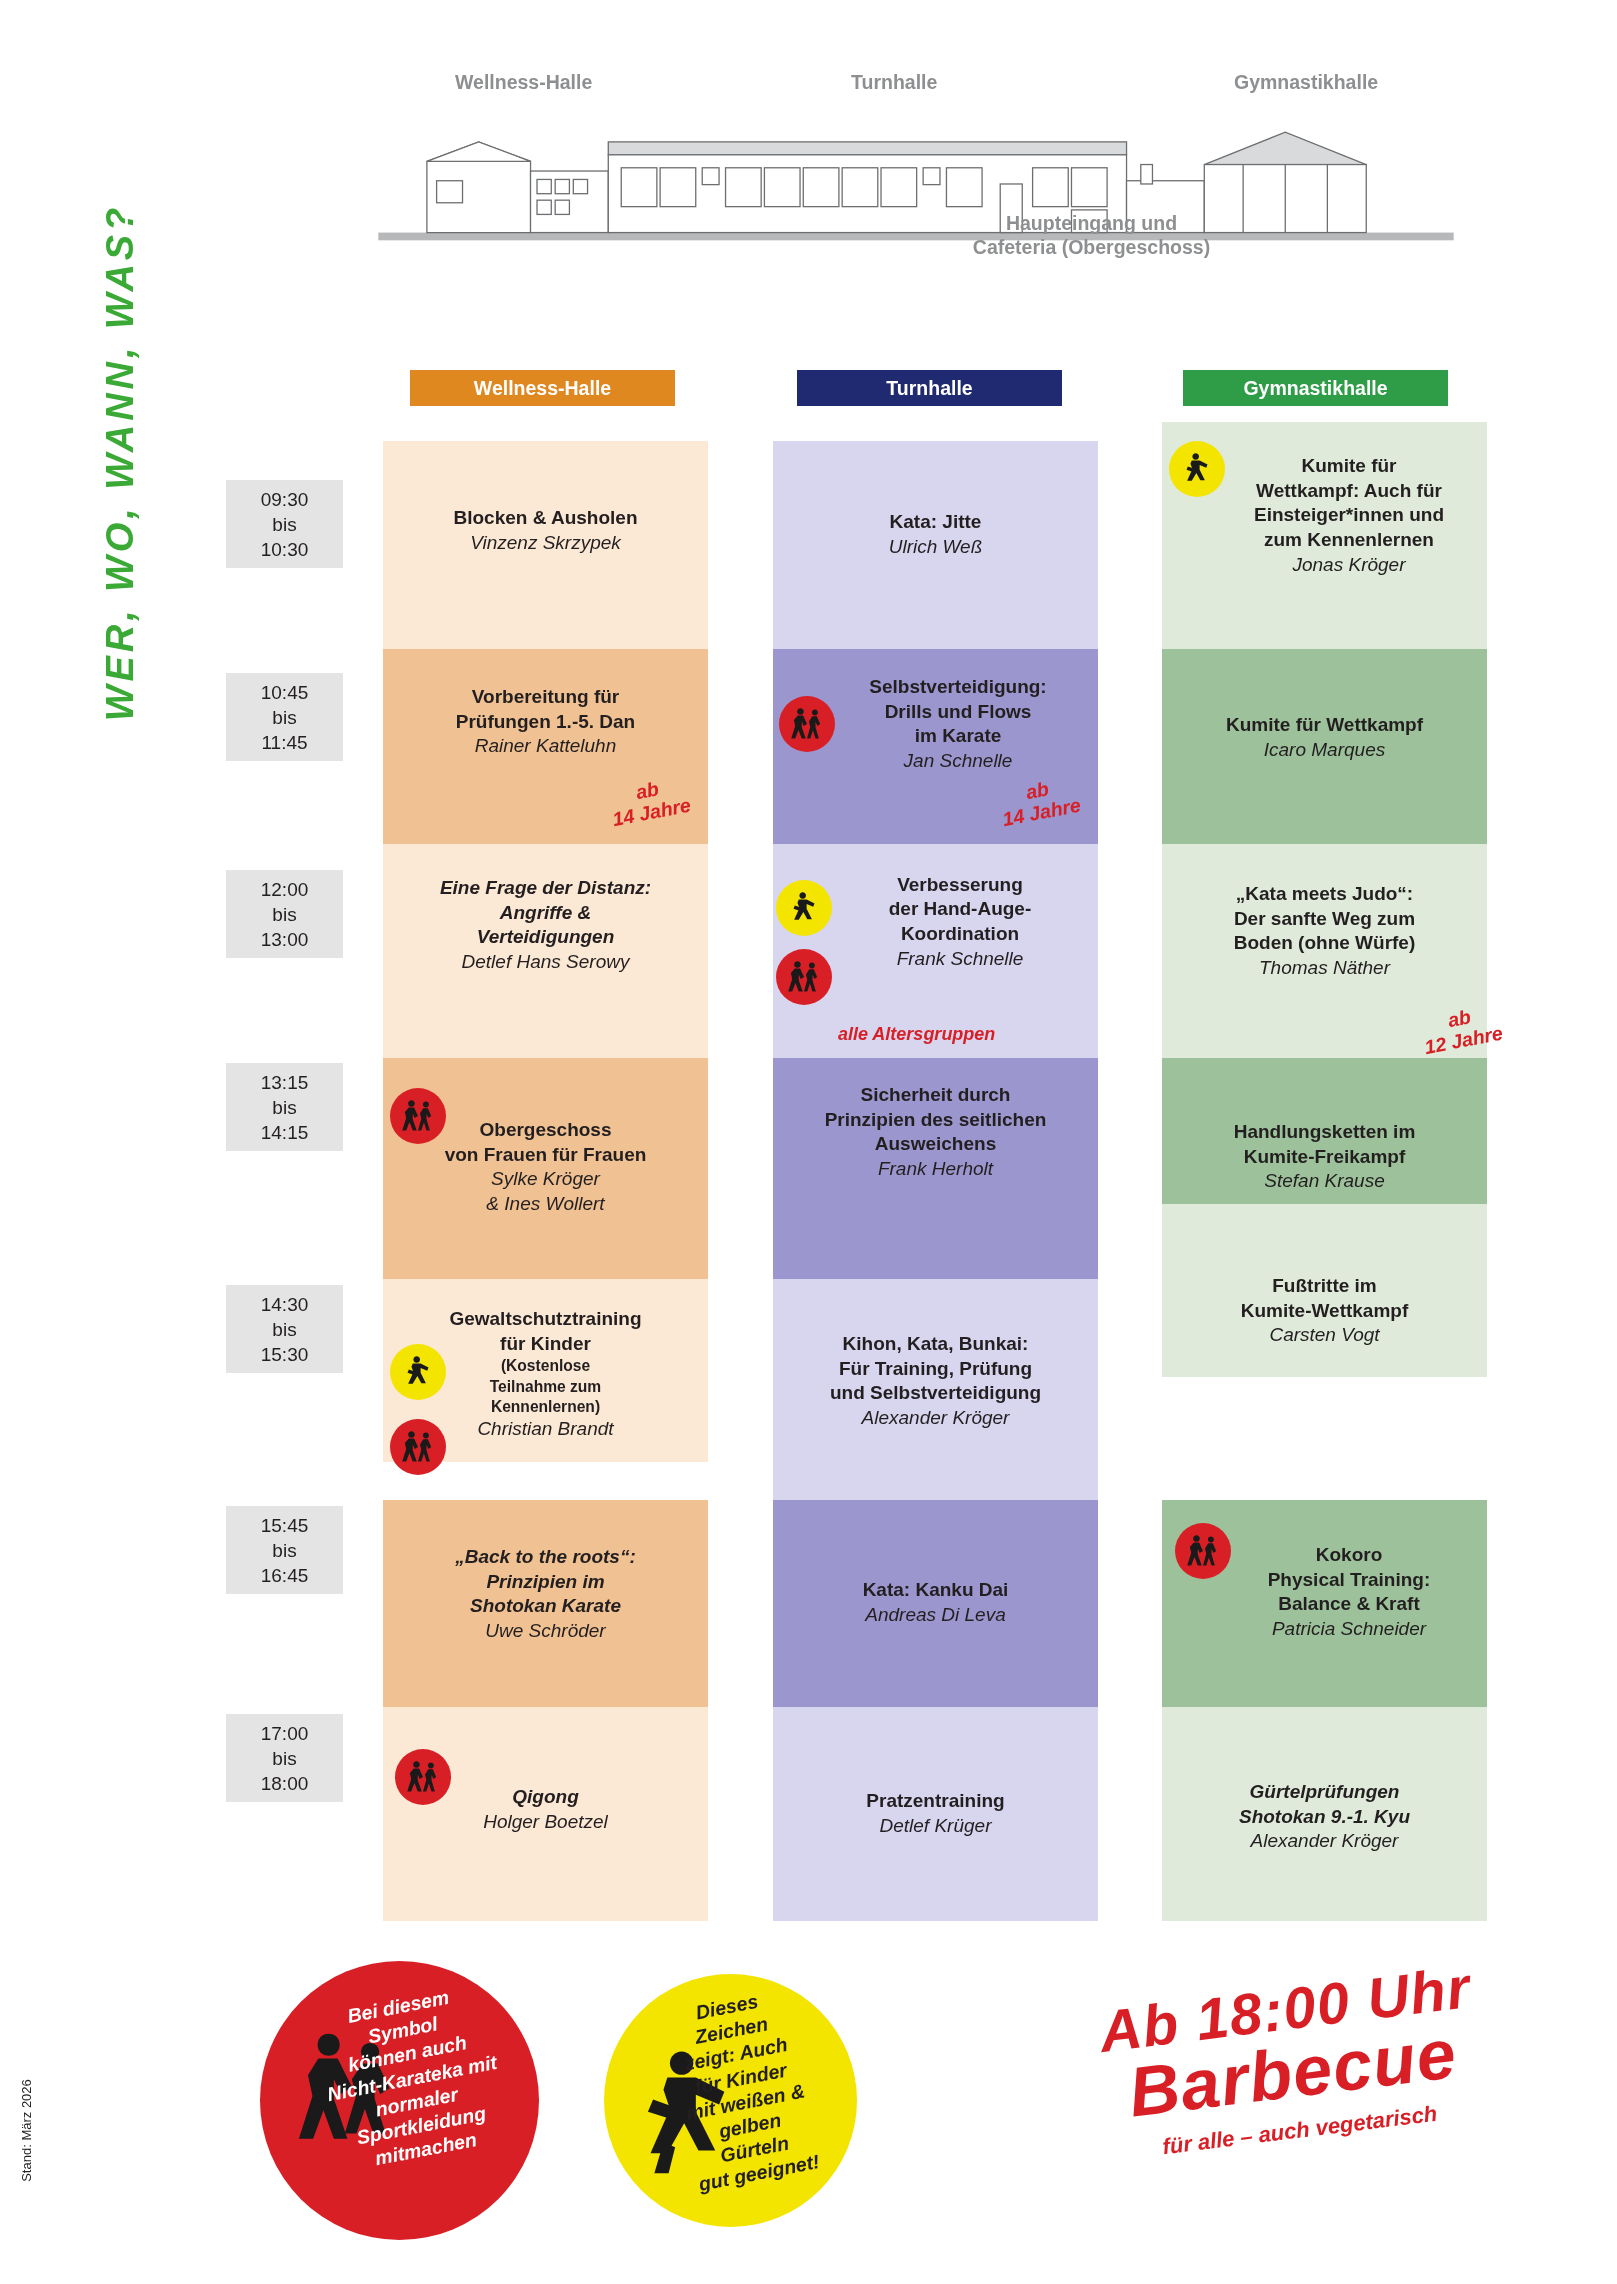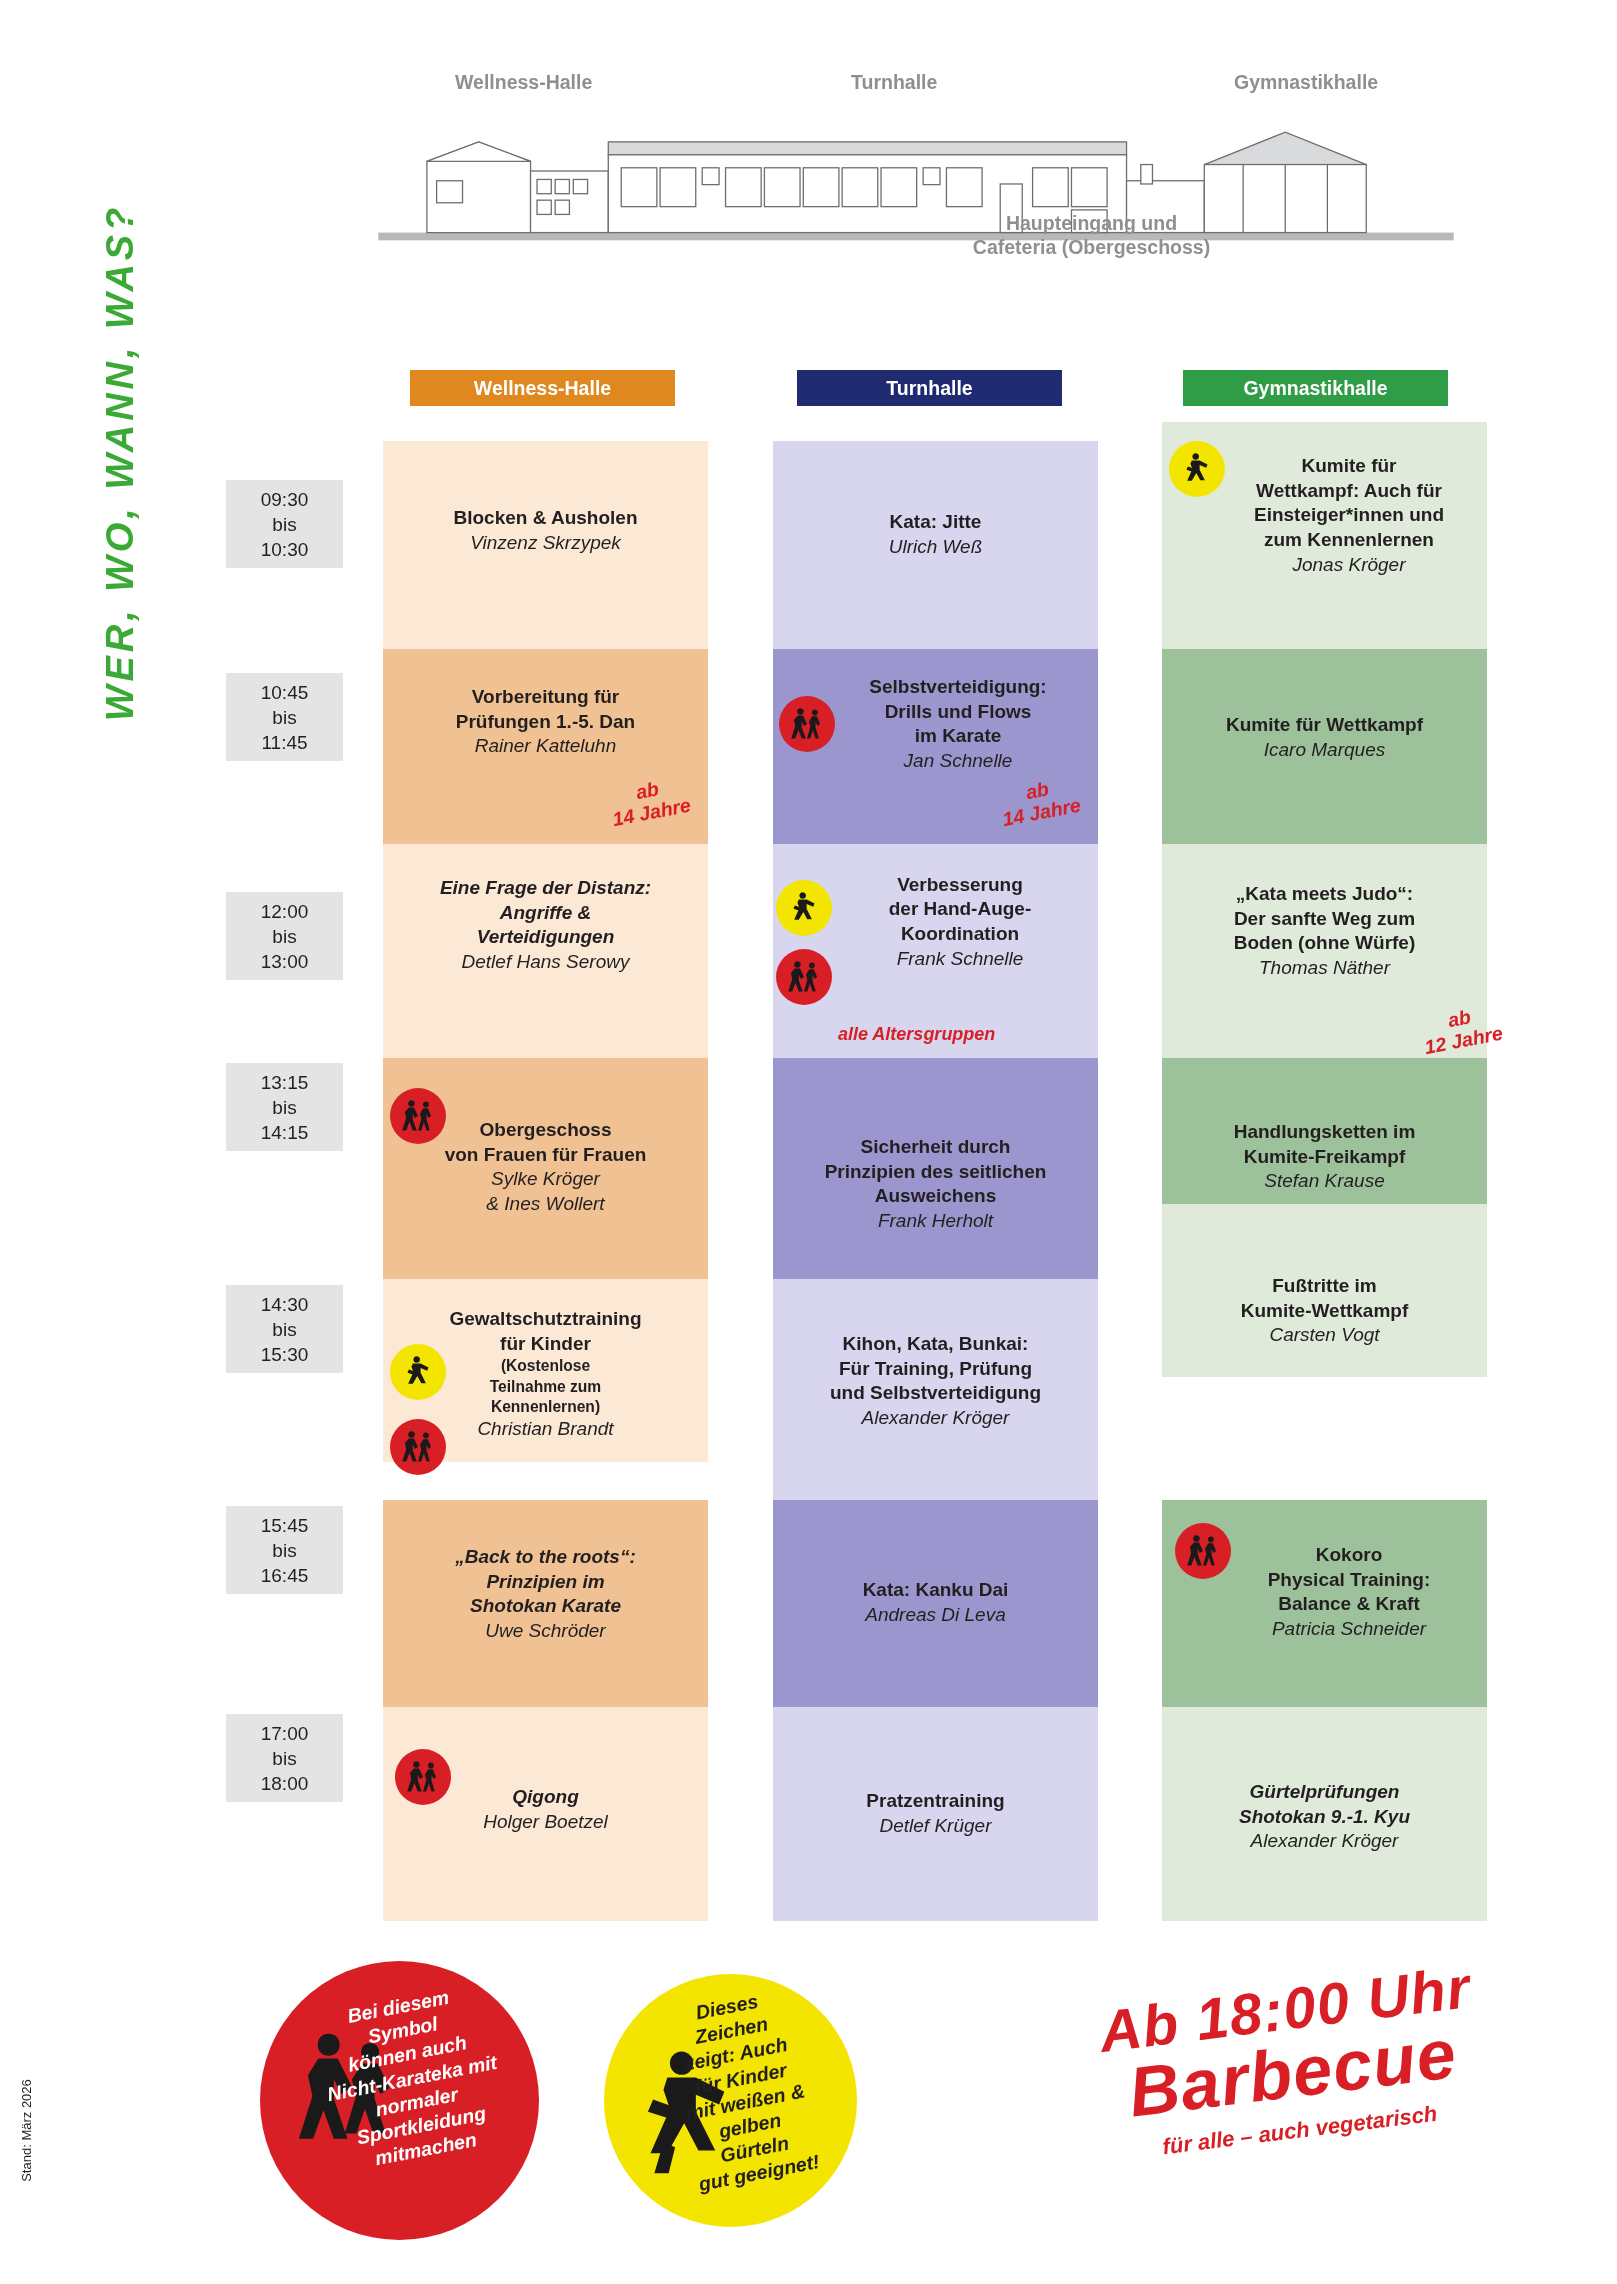--- a/index.html
+++ b/index.html
@@ -311,21 +311,21 @@
 <div class="time-cell" style="top:480px">
   <div>09:30</div>
   <div>bis</div>
   <div>10:30</div>
 </div>
 <div class="time-cell" style="top:673px">
   <div>10:45</div>
   <div>bis</div>
   <div>11:45</div>
 </div>
-<div class="time-cell" style="top:892px">
+<div class="time-cell" style="top:870px">
   <div>12:00</div>
   <div>bis</div>
   <div>13:00</div>
 </div>
 <div class="time-cell" style="top:1063px">
   <div>13:15</div>
   <div>bis</div>
   <div>14:15</div>
 </div>
 <div class="time-cell" style="top:1285px">
@@ -478,21 +478,21 @@
       <g fill="#1a1a1a">
         <path d="M22 8c3 0 5 2 5 5s-2 5-5 5-5-2-5-5 2-5 5-5z"></path>
         <path d="M18 19h8l6 13-5 3-3-7v9l6 17h-6l-5-13-5 13h-6l6-19-2-9z"></path>
         <path d="M44 10c2.6 0 4.5 1.9 4.5 4.5S46.6 19 44 19s-4.5-1.9-4.5-4.5S41.4 10 44 10z"></path>
         <path d="M40 20h7l5 12-4 3-3-6v8l5 17h-5l-4-12-4 12h-5l5-18-2-8z"></path>
       </g>
     </svg>
 </div>
 <div class="allages" style="left:838px;top:1024px">alle Altersgruppen</div>
 
-<div class="cell col-t t-b" style="top:1058px;height:221px;padding-top:77px">
+<div class="cell col-t t-b" style="top:1058px;height:221px;padding-top:25px">
   <div class="title">Sicherheit durch</div>
   <div class="title">Prinzipien des seitlichen</div>
   <div class="title">Ausweichens</div>
   <div class="person">Frank Herholt</div>
 </div>
 
 <div class="cell col-t t-a" style="top:1279px;height:221px;padding-top:53px">
   <div class="title">Kihon, Kata, Bunkai:</div>
   <div class="title">Für Training, Prüfung</div>
   <div class="title">und Selbstverteidigung</div>

